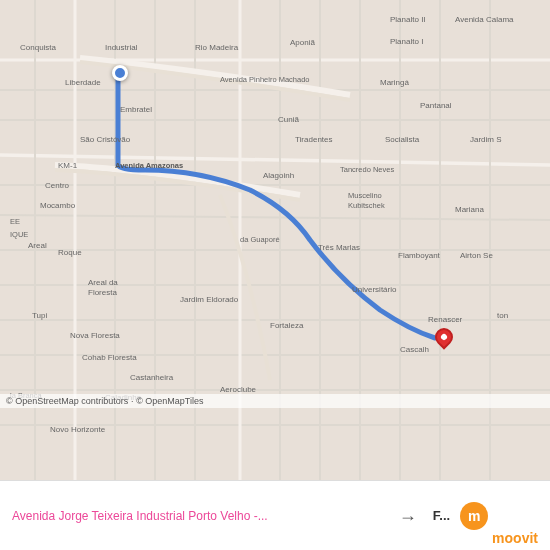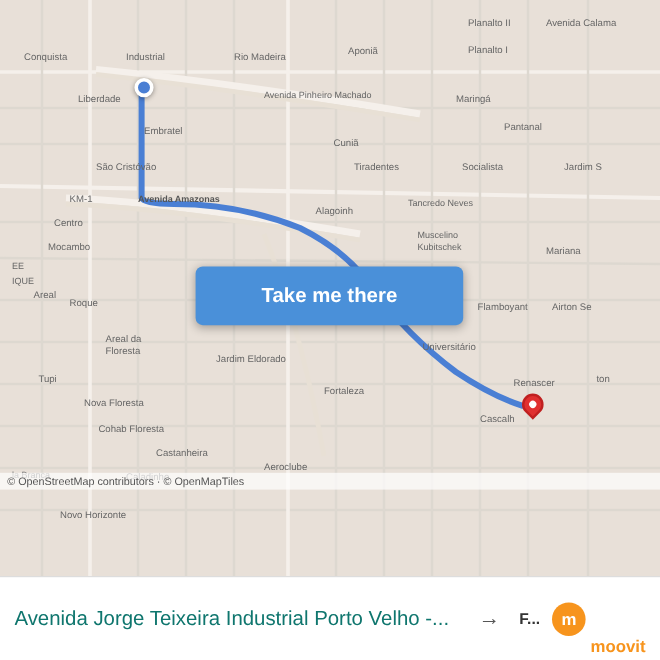--- a/index.html
+++ b/index.html
@@ -88,22 +88,22 @@
       background: white;
       display: flex;
       align-items: center;
       padding: 0 12px;
       border-top: 1px solid #ddd;
       gap: 10px;
     }
 
     #route-label {
       flex: 1;
-      font-size: 17px;
-      color: #0f766e;
+      font-size: 12px;
+      color: #ec4899;
       overflow: hidden;
       text-overflow: ellipsis;
       white-space: nowrap;
     }
 
     #route-arrow {
       font-size: 18px;
       color: #555;
       padding: 0 6px;
       flex-shrink: 0;
@@ -258,21 +258,20 @@
   <div class="origin-marker"></div>
 
   
   <div class="dest-marker">
     <div class="dest-marker-head">
       <div class="dest-marker-dot"></div>
     </div>
   </div>
 
   
-  <button id="take-me-there-btn">Take me there</button>
 
   
   <div id="attribution">
     <span>© OpenStreetMap contributors · © OpenMapTiles</span>
   </div>
 </div>
 
 <div id="bottom-bar">
   <span id="route-label">Avenida Jorge Teixeira Industrial Porto Velho -...</span>
   <span id="route-arrow">→</span>

